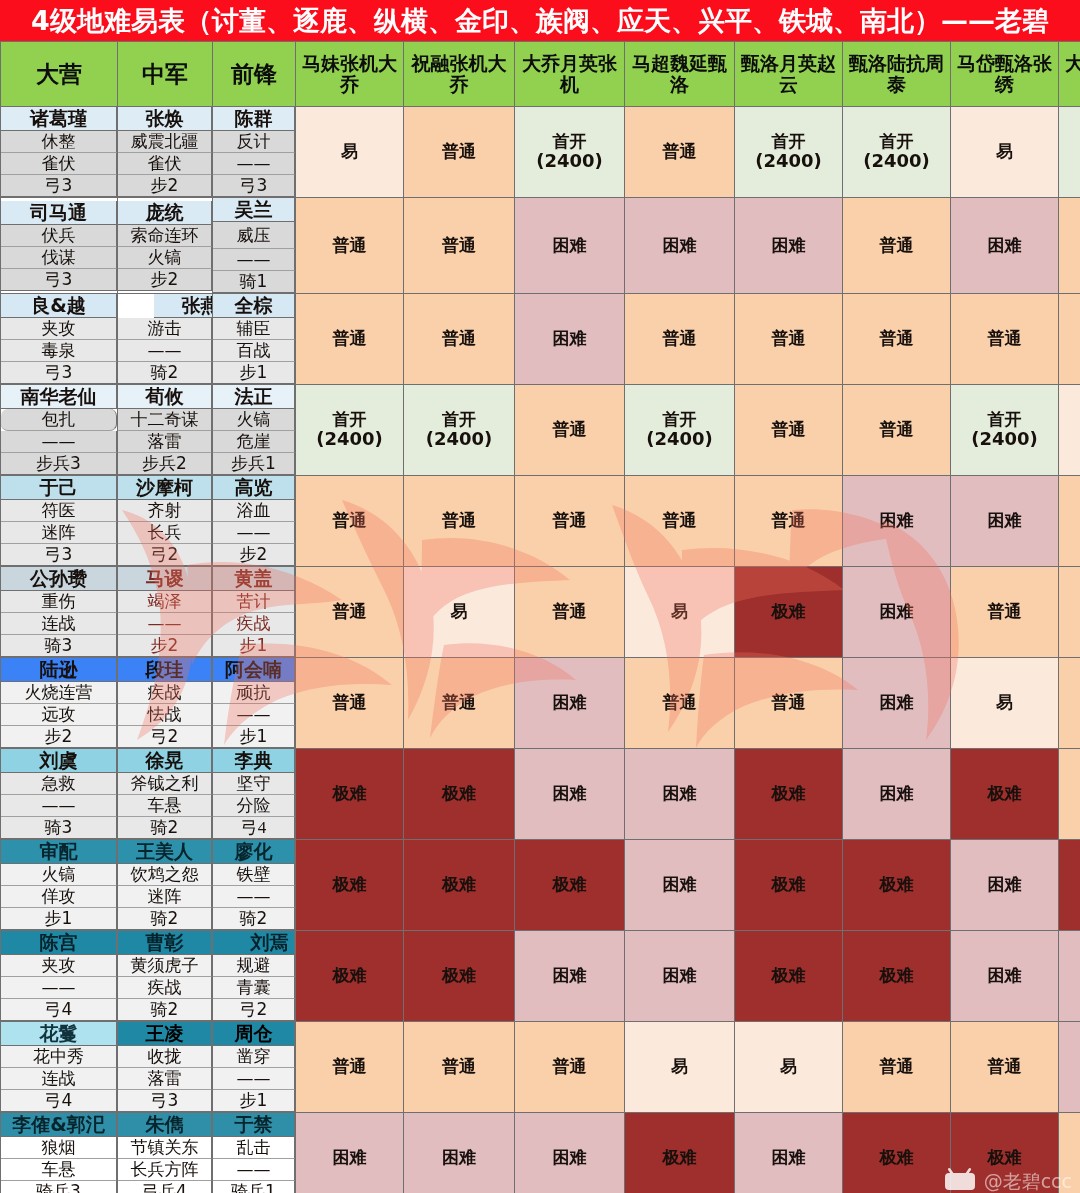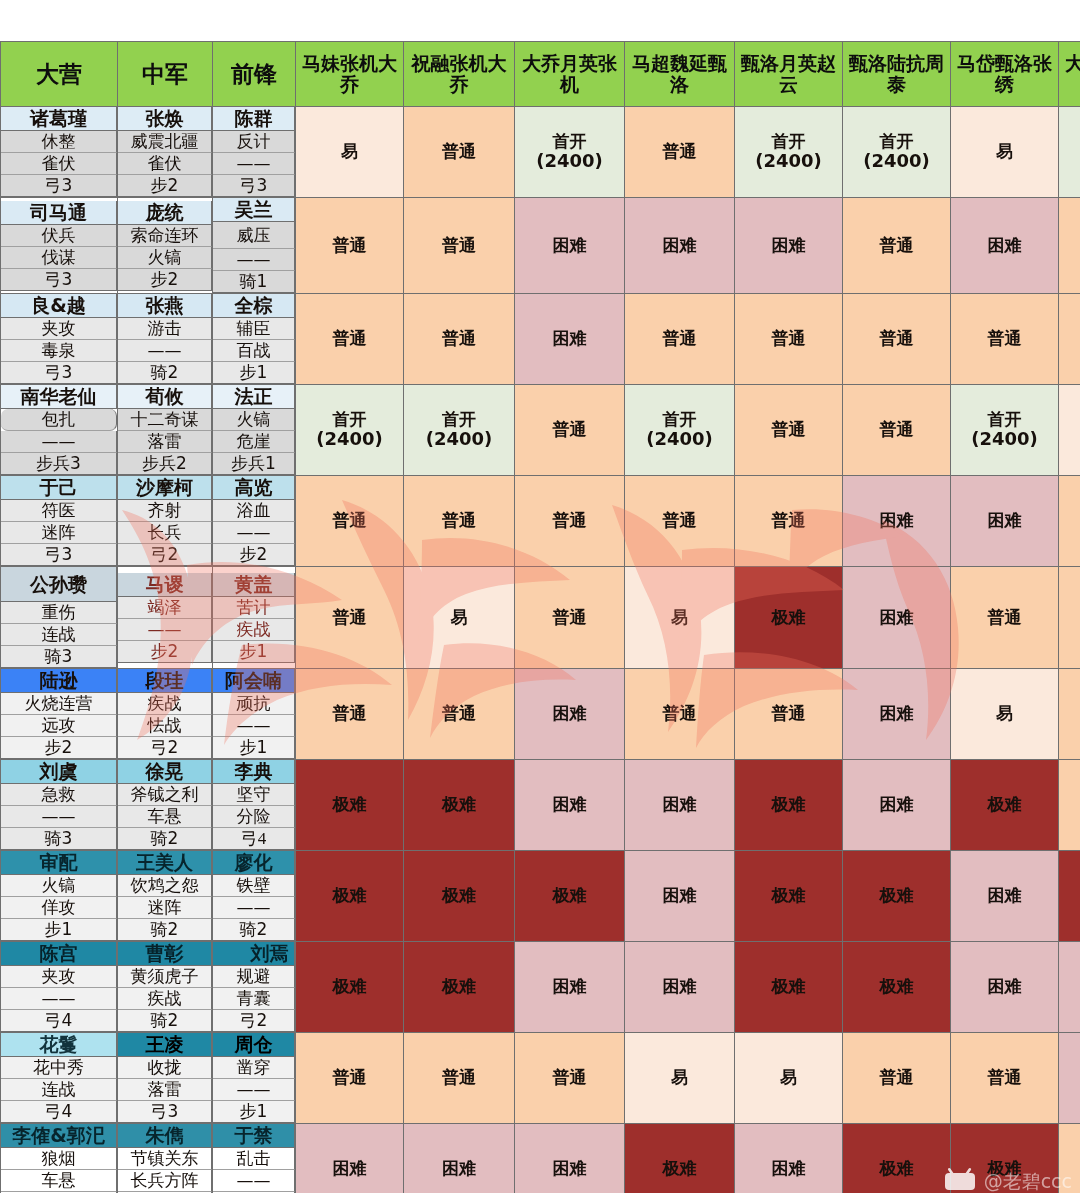--- a/index.html
+++ b/index.html
@@ -147,20 +147,23 @@
   .n10{background:#1f88a4;color:#000000;}
   .n10a{background:#aee2ef;color:#12333c;}
   .n11{background:#2f8fa8;color:#07252d;}
   .red-txt{color:#7d2a23;}
 </style>
 </head>
 <body>
 
 <div id="page">
 
+  <div class="title-bar">
+    <span class="title-text">4级地难易表（讨董、逐鹿、纵横、金印、族阀、应天、兴平、铁城、南北）——老碧</span>
+  </div>
 
   <table class="grid" id="grid">
       <thead>
         <tr class="head">
           <th class="camp" style="width: 112px;">大营</th>
           <th class="camp" style="width: 90px;">中军</th>
           <th class="camp" style="width: 78px;">前锋</th>
           <th class="wide" style="width: 103px;">马妹张机大乔</th>
           <th class="wide" style="width: 106px;">祝融张机大乔</th>
           <th class="wide" style="width: 105px;">大乔月英张机</th>
@@ -231,21 +234,21 @@
           <td class="dc d-putong"></td>
         </tr>
         <tr style="height: 90px;">
           <td class="lc" style="height: 90px;">
             <div class="subcell name n2" style="height: 24px;">良&amp;越</div>
             <div class="subcell sk bg-b" style="height: 22px;">夹攻</div>
             <div class="subcell sk bg-b" style="height: 22px;">毒泉</div>
             <div class="subcell sk last bg-b" style="height: 22px;">弓3</div>
           </td>
           <td class="lc" style="height: 90px;">
-            <div class="subcell name n2" style="height: 24px;">张燕</div>
+            <div class="subcell name n2" style="height: 24px; margin-left: 36px;">张燕</div>
             <div class="subcell sk bg-b" style="height: 22px;">游击</div>
             <div class="subcell sk bg-b" style="height: 22px;">——</div>
             <div class="subcell sk last bg-b" style="height: 22px;">骑2</div>
           </td>
           <td class="lc" style="height: 90px;">
             <div class="subcell name n2" style="height: 24px;">全棕</div>
             <div class="subcell sk bg-b" style="height: 22px;">辅臣</div>
             <div class="subcell sk bg-b" style="height: 22px;">百战</div>
             <div class="subcell sk last bg-b" style="height: 22px;">步1</div>
           </td>
@@ -309,21 +312,21 @@
           <td class="dc d-putong"><span>普通</span></td>
           <td class="dc d-putong"><span>普通</span></td>
           <td class="dc d-putong"><span>普通</span></td>
           <td class="dc d-putong"><span>普通</span></td>
           <td class="dc d-kunnan"><span>困难</span></td>
           <td class="dc d-kunnan"><span>困难</span></td>
           <td class="dc d-putong"></td>
         </tr>
         <tr style="height: 90px;">
           <td class="lc" style="height: 90px;">
-            <div class="subcell name n5" style="height: 35px; font-family: Liberation Serif, serif;">公孙瓒</div>
+            <div class="subcell name n5" style="height: 24px; font-family: Liberation Serif, serif;">公孙瓒</div>
             <div class="subcell sk bg-b" style="height: 22px;">重伤</div>
             <div class="subcell sk bg-b" style="height: 22px;">连战</div>
             <div class="subcell sk last bg-b" style="height: 22px;">骑3</div>
           </td>
           <td class="lc" style="height: 90px;">
             <div class="subcell name n5 red-txt" style="height: 24px;">马谡</div>
             <div class="subcell sk bg-b red-txt" style="height: 22px;">竭泽</div>
             <div class="subcell sk bg-b red-txt" style="height: 22px;">——</div>
             <div class="subcell sk last bg-b red-txt" style="height: 22px;">步2</div>
           </td>

